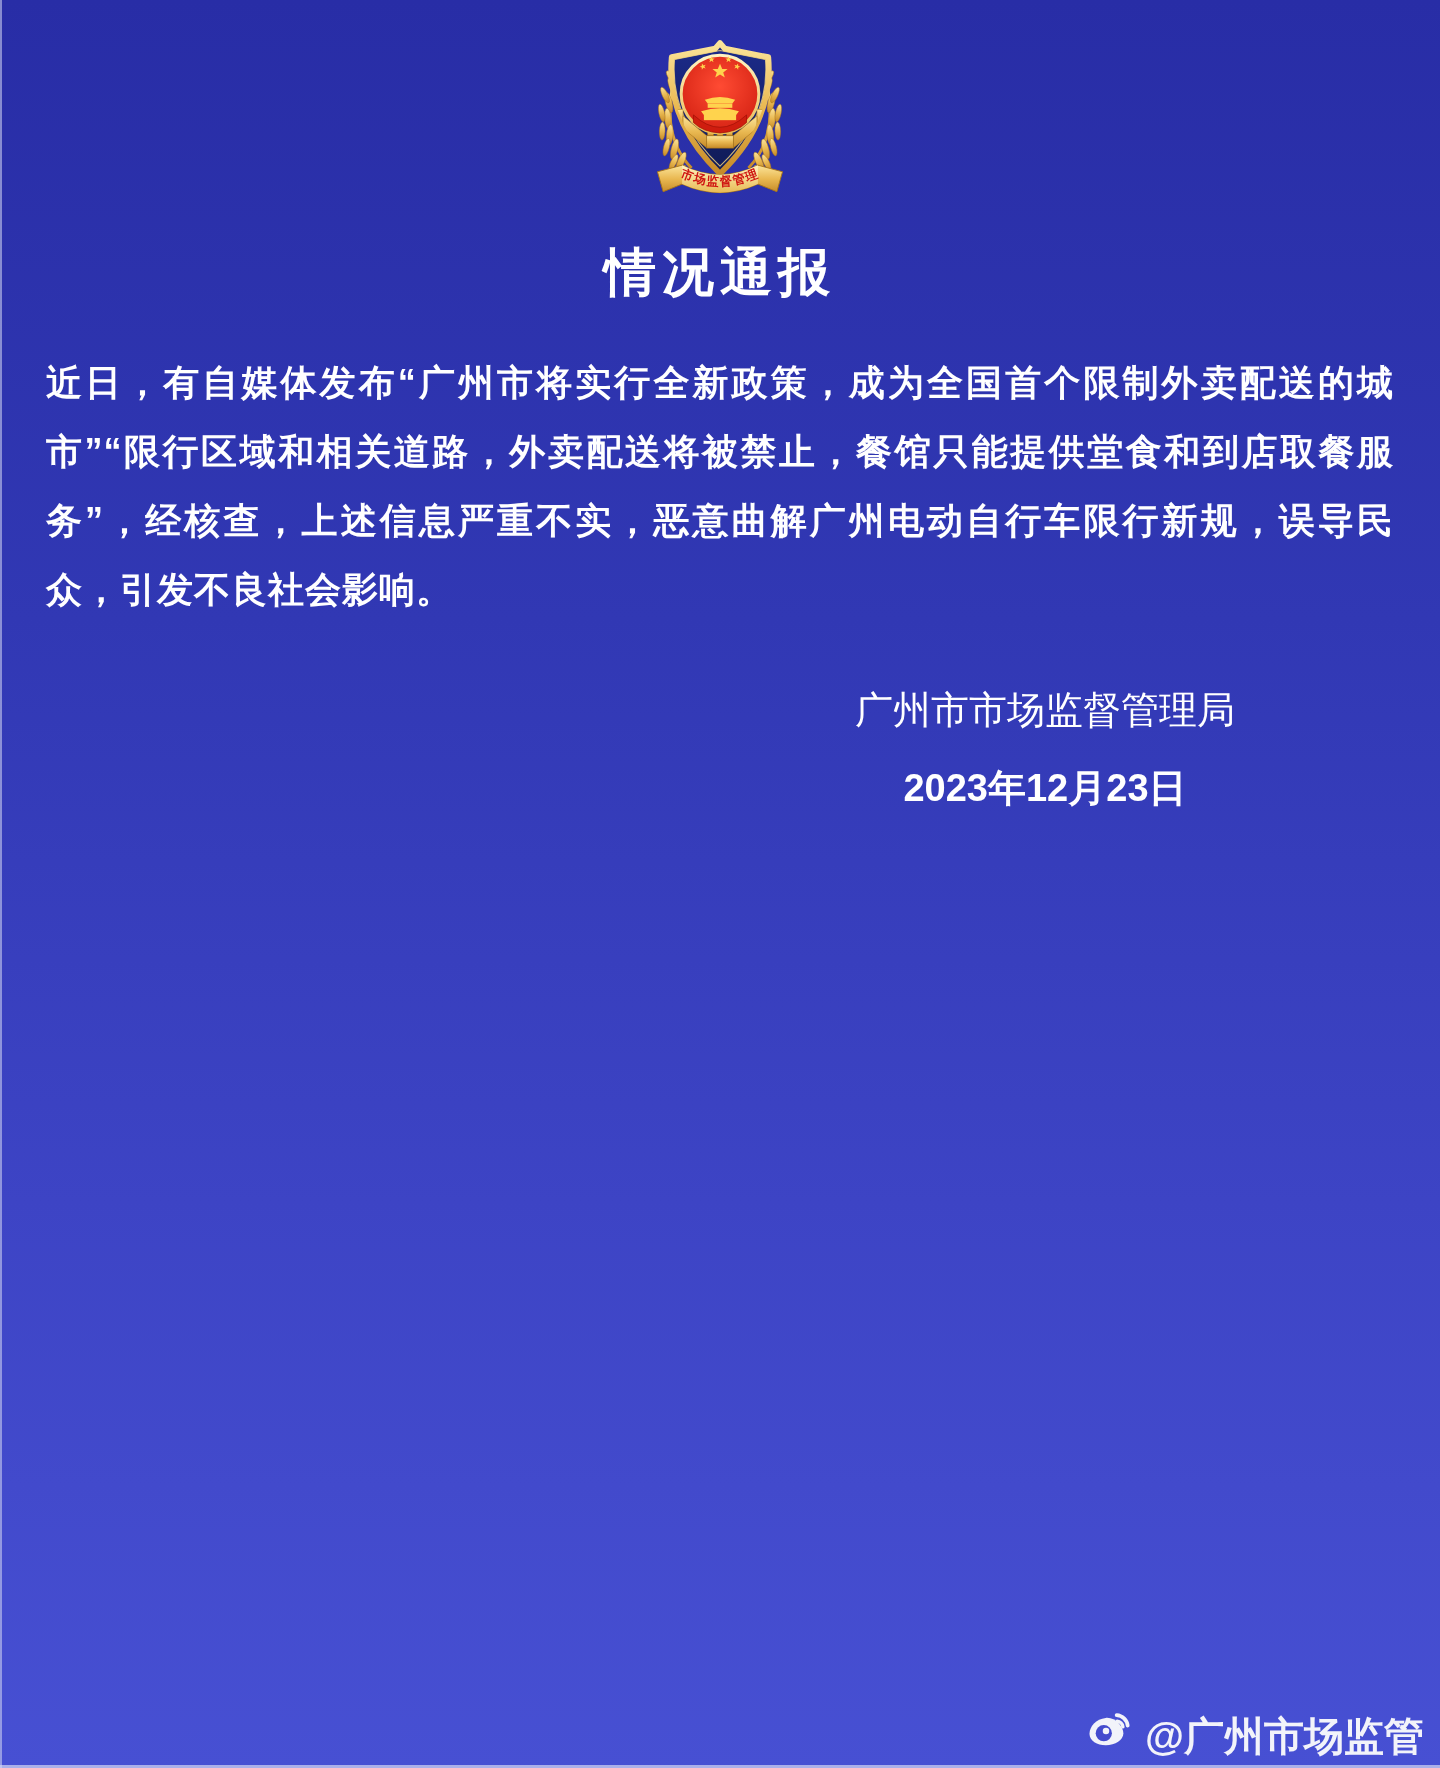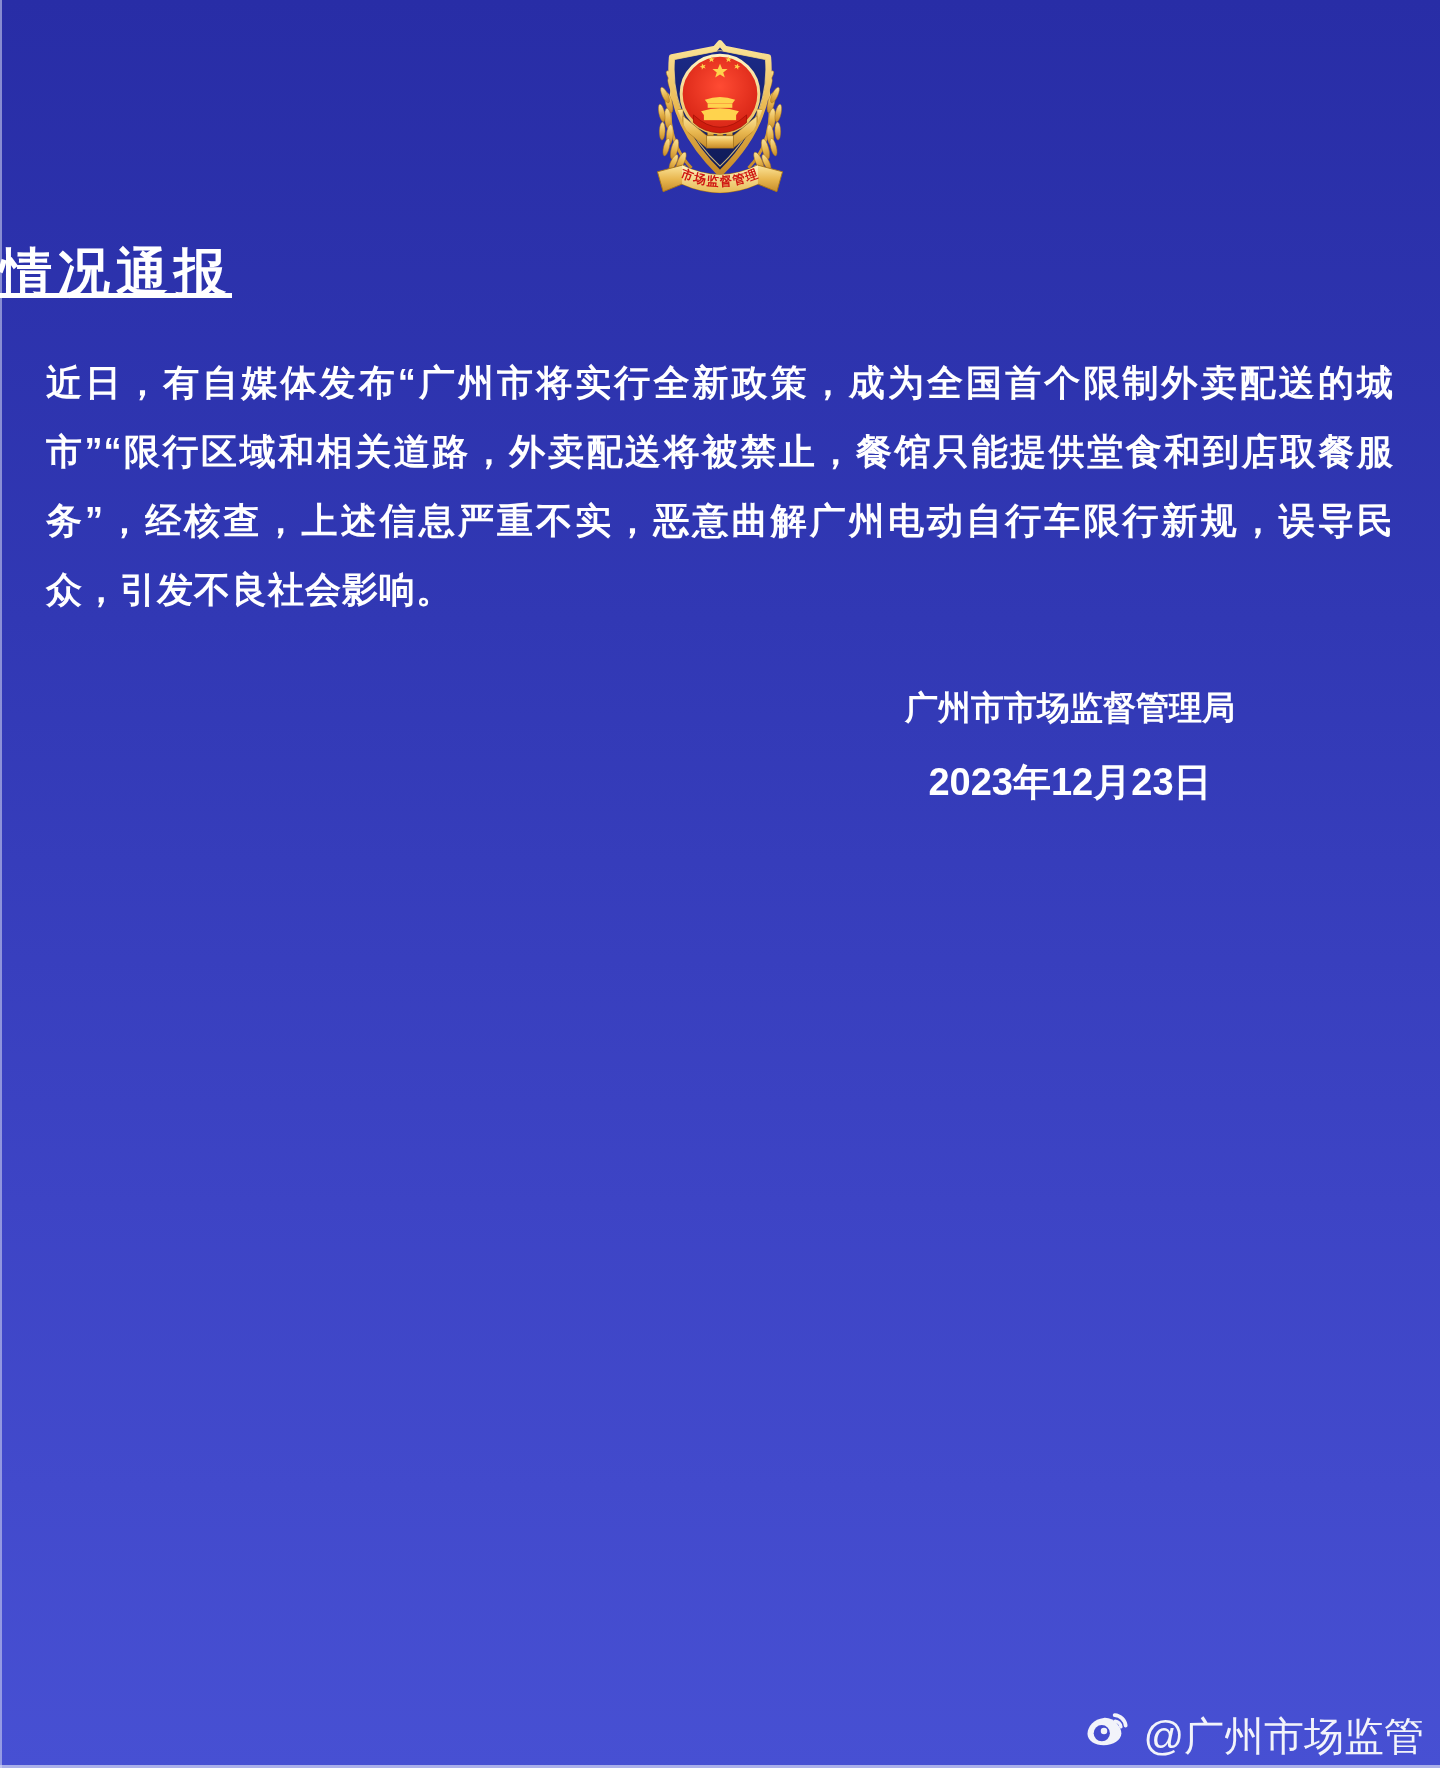--- a/index.html
+++ b/index.html
@@ -13,26 +13,26 @@
     color:#ffffff;
     overflow:hidden;
   }
   .emblem{
     display:block;
     width:190px;height:180px;
     margin:24px auto 0;
   }
   .title{
     margin:42px 0 0;
+    text-align:center;
     font-size:52px;
     font-weight:bold;
     letter-spacing:6px;
     line-height:1;
     color:#ffffff;
-    text-decoration:underline;
   }
   .content{
     margin:50px 46px 0;
   }
   .content p{
     margin:0;
     font-size:36px;
     font-weight:bold;
     line-height:69px;
     text-align:justify;
@@ -40,40 +40,40 @@
     letter-spacing:1px;
   }
   .content p + p{margin-top:52px;}
   .signature{
     margin:66px 205px 0 auto;
     width:-moz-fit-content;
     width:fit-content;
     text-align:center;
   }
   .signature .org{
-    font-size:33px;
-    font-weight:bold;
+    font-size:38px;
+    font-weight:normal;
     line-height:1.1;
   }
   .signature .date{
     margin-top:36px;
     font-size:38px;
     font-weight:bold;
     line-height:1.1;
   }
   .footer{
     position:absolute;
     right:16px;bottom:12px;
     display:flex;
     align-items:center;
     gap:10px;
   }
   .footer .wm-text{
     font-size:40px;
-    font-weight:400;
+    font-weight:700;
     color:#f2f3fa;
     line-height:1;
     margin-top:18px;
   }
   .weibo-icon{display:block;}
 </style>
 </head>
 <body>
 
 <div class="page">

